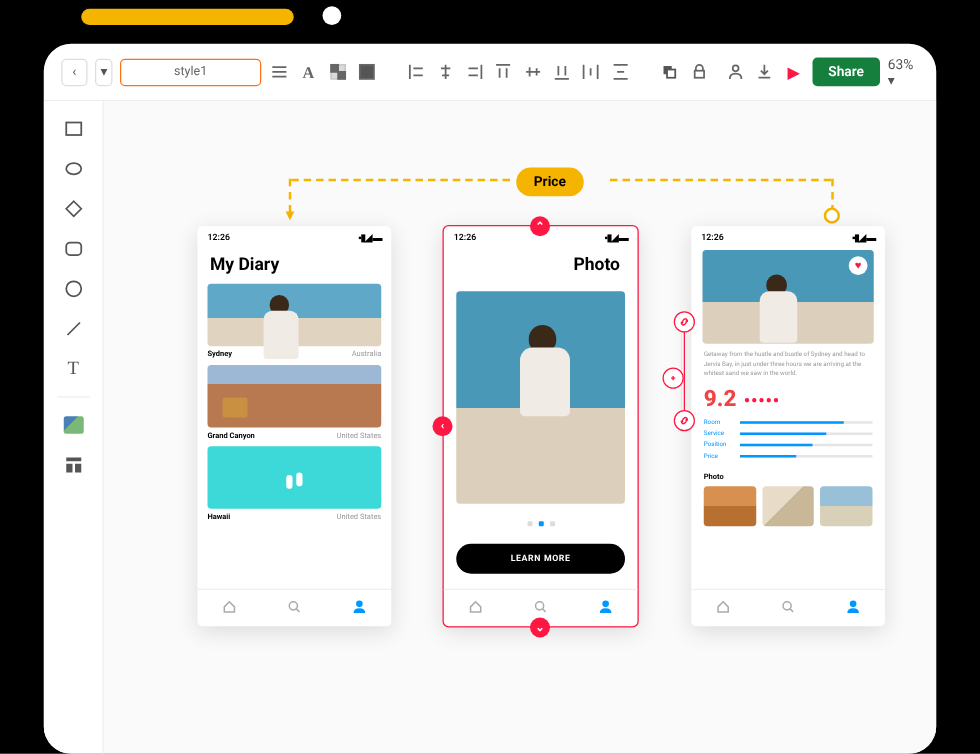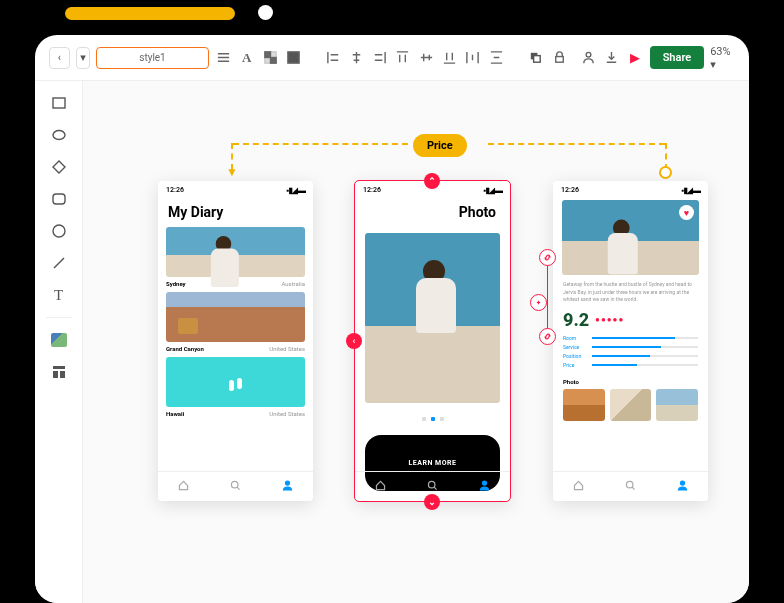--- a/index.html
+++ b/index.html
@@ -51,26 +51,26 @@
 .img-canyon::after { content:''; position:absolute; left:12px; bottom:8px; width:20px; height:16px; background:#c89040; border-radius:2px; }
 .img-ocean { background:#3dd8d8; position:relative; }
 .img-ocean::after { content:''; position:absolute; left:45%; top:45%; width:5px; height:11px; background:#fff; border-radius:3px; box-shadow:8px -2px 0 #fff; }
 .photo-hero { margin:6px 10px 0; height:170px; border-radius:3px; background:linear-gradient(180deg,#4a98b8 55%,#dcd0bc 55%); position:relative; overflow:hidden; }
 .person { position:absolute; left:30%; top:16%; width:44%; height:80%; }
 .person::before { content:''; position:absolute; top:0; left:30%; width:22px; height:22px; background:#3a2818; border-radius:50% 50% 45% 45%; }
 .person::after { content:''; position:absolute; top:18px; left:18%; width:40px; height:55px; background:#f0ebe4; border-radius:10px 10px 4px 4px; }
 .dots { display:flex; justify-content:center; gap:5px; margin-top:14px; }
 .dots span { width:4px; height:4px; background:#ddd; border-radius:1px; }
 .dots .on { background:#0097ff; }
-.learn { margin:14px 10px 0; background:#000; color:#fff; text-align:center; font-size:7px; font-weight:700; padding:24px 0; border-radius:16px; letter-spacing:0.5px; }
+.learn { margin:14px 10px 0; background:#000; color:#fff; text-align:center; font-size:7px; font-weight:700; padding:8px 0; border-radius:16px; letter-spacing:0.5px; }
 .diary-hero { margin:0 9px; height:75px; border-radius:3px; background:linear-gradient(180deg,#4a98b8 55%,#dcd0bc 55%); position:relative; }
 .heart { position:absolute; top:5px; right:5px; width:15px; height:15px; background:#fff; border-radius:50%; display:flex; align-items:center; justify-content:center; color:#ff1744; font-size:9px; }
 .diary-desc { padding:6px 10px 5px; font-size:5px; color:#999; line-height:1.5; }
 .rating-row { display:flex; align-items:center; padding:0 10px; gap:6px; }
-.rating { font-size:18px; font-weight:800; color:#14532d; }
+.rating { font-size:18px; font-weight:800; color:#ef4444; }
 .rating-dots { color:#ff1744; font-size:8px; letter-spacing:1px; }
 .bars { padding:5px 10px 7px; }
 .bar-row { display:flex; align-items:center; gap:5px; margin-bottom:3px; }
 .bar-lbl { font-size:5px; color:#0097ff; width:24px; }
 .bar-track { flex:1; height:2px; background:#e5e5e5; position:relative; }
 .bar-fill { position:absolute; left:0; top:0; bottom:0; background:#0097ff; }
 .photo-lbl { padding:0 10px 4px; font-size:6px; font-weight:700; }
 .thumbs { display:flex; gap:5px; padding:0 10px; }
 .thumb { flex:1; height:32px; border-radius:3px; }
 .th1 { background:linear-gradient(180deg,#d89050 50%,#b87030 50%); }

